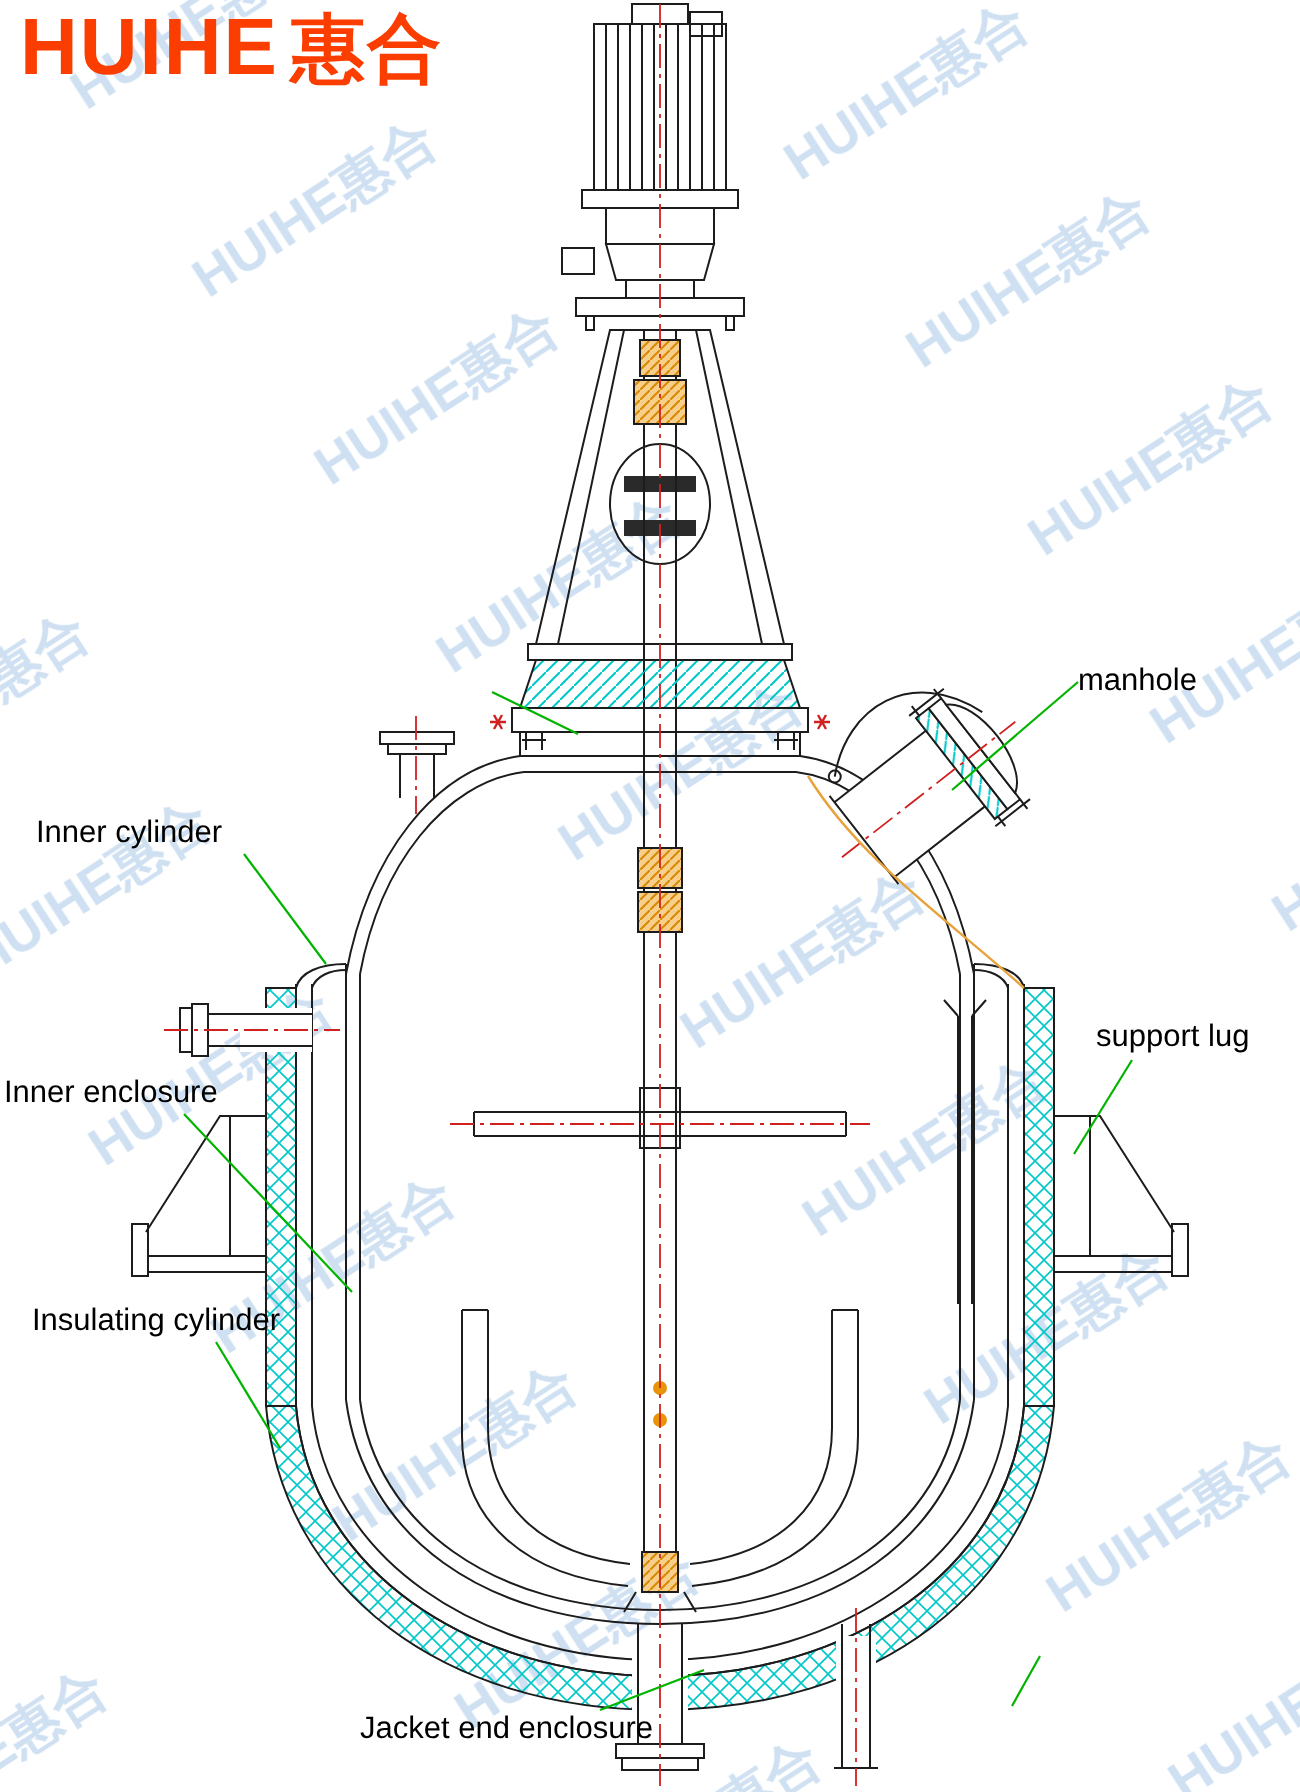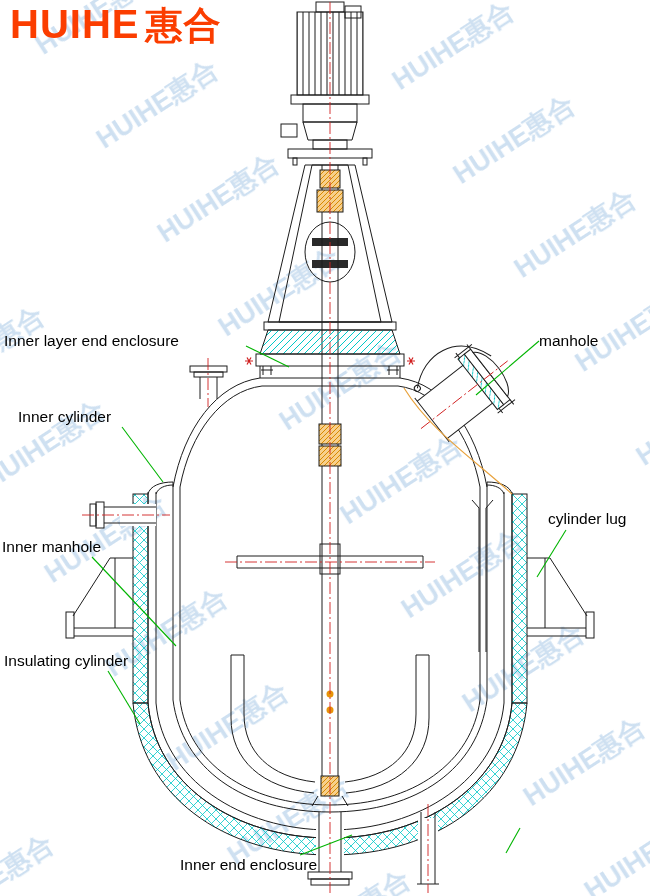--- a/index.html
+++ b/index.html
@@ -235,21 +235,20 @@
       <path d="M539,341 L476,395"></path>
       <path d="M122,427 L163,482"></path>
       <path d="M566,530 L537,577"></path>
       <path d="M92,557 L176,646"></path>
       <path d="M108,671 L140,724"></path>
       <path d="M300,855 L352,835"></path>
       <path d="M506,853 L520,828"></path>
     </g>
   </svg>
 
-  <div class="lbl" style="left:4px;   top:332px;">Inner layer end enclosure</div>
   <div class="lbl" style="left:539px; top:332px;">manhole</div>
   <div class="lbl" style="left:18px;  top:408px;">Inner cylinder</div>
-  <div class="lbl" style="left:548px; top:510px;">cylinder lug</div>
-  <div class="lbl" style="left:2px;   top:538px;">Inner manhole</div>
-  <div class="lbl" style="left:4px;   top:652px;">Insulating cylinder</div>
-  <div class="lbl" style="left:180px; top:856px;">Inner end enclosure</div>
+  <div class="lbl" style="left:548px; top:510px;">support lug</div>
+  <div class="lbl" style="left:2px;   top:538px;">Inner enclosure</div>
+  <div class="lbl" style="left:16px;   top:652px;">Insulating cylinder</div>
+  <div class="lbl" style="left:180px; top:856px;">Jacket end enclosure</div>
 
 </div>
 
 </body></html>

